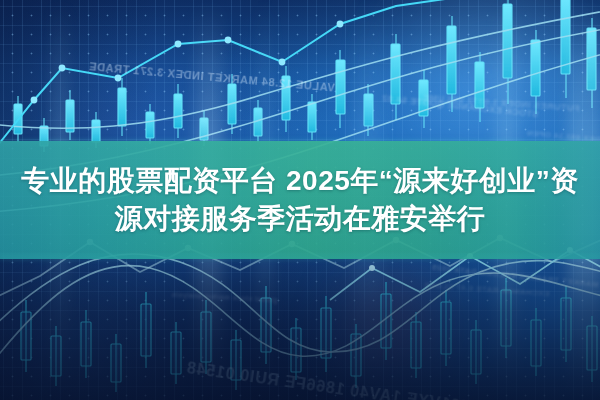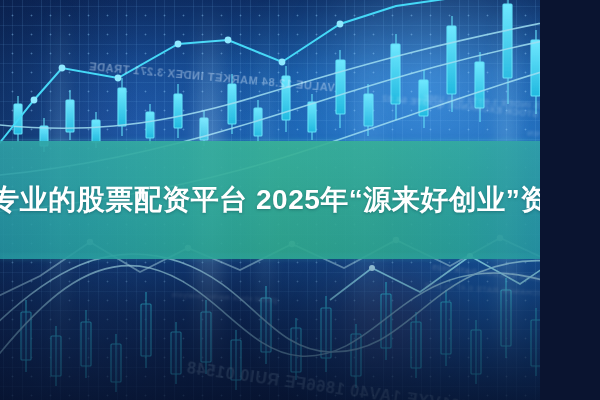--- a/index.html
+++ b/index.html
@@ -1,18 +1,18 @@
 <!DOCTYPE html>
 <html><head>
 <meta charset="utf-8">
 <style>
   html,body{margin:0;padding:0;background:#0a1430;}
   .stage{
     position:relative;
-    width:540px;height:400px;
+    width:600px;height:400px;
     overflow:hidden;
     font-family:"Liberation Sans","DejaVu Sans",sans-serif;
     background:#8b5cf6;
   }
   .layer{position:absolute;inset:0;}
 
   
   .bg-base{
     background:
       radial-gradient(ellipse 70% 55% at 78% 22%, #2a7fd4 0%, rgba(42,127,212,0) 62%),
@@ -341,15 +341,16 @@
 
   <div class="layer bg-dark-bottom"></div>
 
   <div class="band-edge-top"></div>
   <div class="band"></div>
   <div class="band-tint"></div>
   <div class="band-edge-bot"></div>
 
   <div class="headline">
     <div class="hl-line">专业的股票配资平台 2025年“源来好创业”资</div>
+    <div class="hl-line">源对接服务季活动在雅安举行</div>
   </div>
 
 </div>
 
 </body></html>

